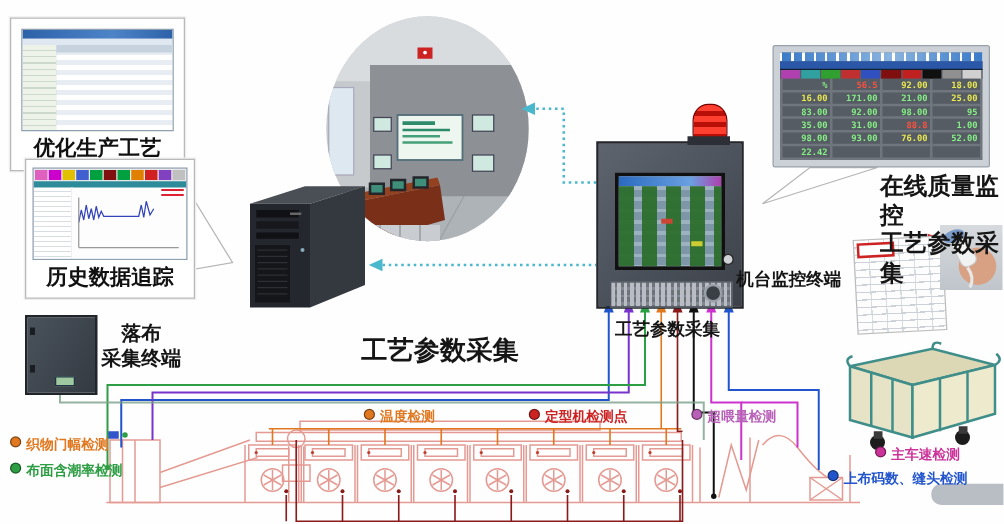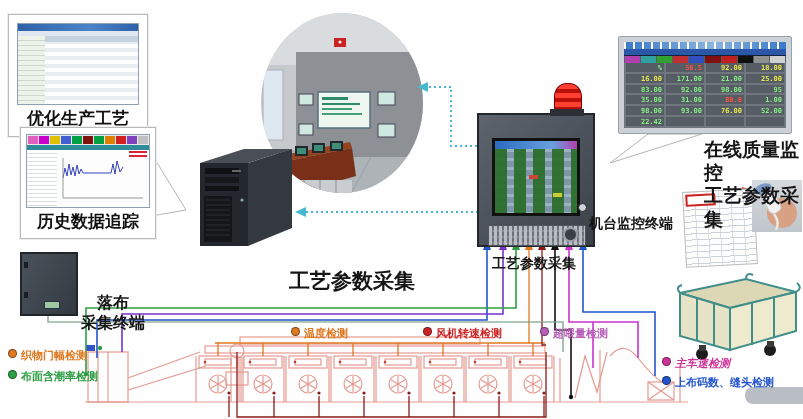--- a/index.html
+++ b/index.html
@@ -371,34 +371,34 @@
   <div>工艺参数采集</div>
 </div>
 
 
 <div class="biglabel" style="left:589px;top:215px;font-size:14px;">机台监控终端</div>
 
 <div class="biglabel" style="left:492px;top:255px;font-size:14px;">工艺参数采集</div>
 
 <div class="biglabel" style="left:289px;top:268px;font-size:21px;">工艺参数采集</div>
 
-<div class="biglabel" style="left:80px;top:258px;font-size:16px;width:66px;text-align:center;margin-top:35px;">
+<div class="biglabel" style="left:80px;top:258px;font-size:16px;width:66px;text-align:center;">
   <div>落布</div>
   <div>采集终端</div>
 </div>
 
 <div class="legend" style="left:8px;top:348px;color:#e07820;">
   <span class="dot" style="background:#e07820;"></span><span>织物门幅检测</span></div>
 <div class="legend" style="left:8px;top:369px;color:#2e9e44;">
   <span class="dot" style="background:#2e9e44;"></span><span>布面含潮率检测</span></div>
 <div class="legend" style="left:291px;top:326px;color:#e07820;font-family:Liberation Mono, monospace;">
   <span class="dot" style="background:#e07820;"></span><span>温度检测</span></div>
 <div class="legend" style="left:423px;top:326px;color:#cc2222;">
-  <span class="dot" style="background:#cc2222;"></span><span>风机转速检测</span></div>
-<div class="legend" style="left:540px;top:326px;color:#b860b8;text-align:center;">
+  <span class="dot" style="background:#cc2222;"></span><span>定型机检测点</span></div>
+<div class="legend" style="left:553px;top:326px;color:#b860b8;text-align:center;">
   <span class="dot" style="background:#b860b8;"></span><span>超喂量检测</span></div>
-<div class="legend" style="left:662px;top:356px;color:#cc3399;font-style:italic;">
+<div class="legend" style="left:700px;top:356px;color:#cc3399;">
   <span class="dot" style="background:#cc3399;"></span><span>主车速检测</span></div>
 <div class="legend" style="left:662px;top:375px;color:#2255cc;">
   <span class="dot" style="background:#2255cc;"></span><span>上布码数、缝头检测</span></div>
 
 
 </div>
 
 </body></html>

